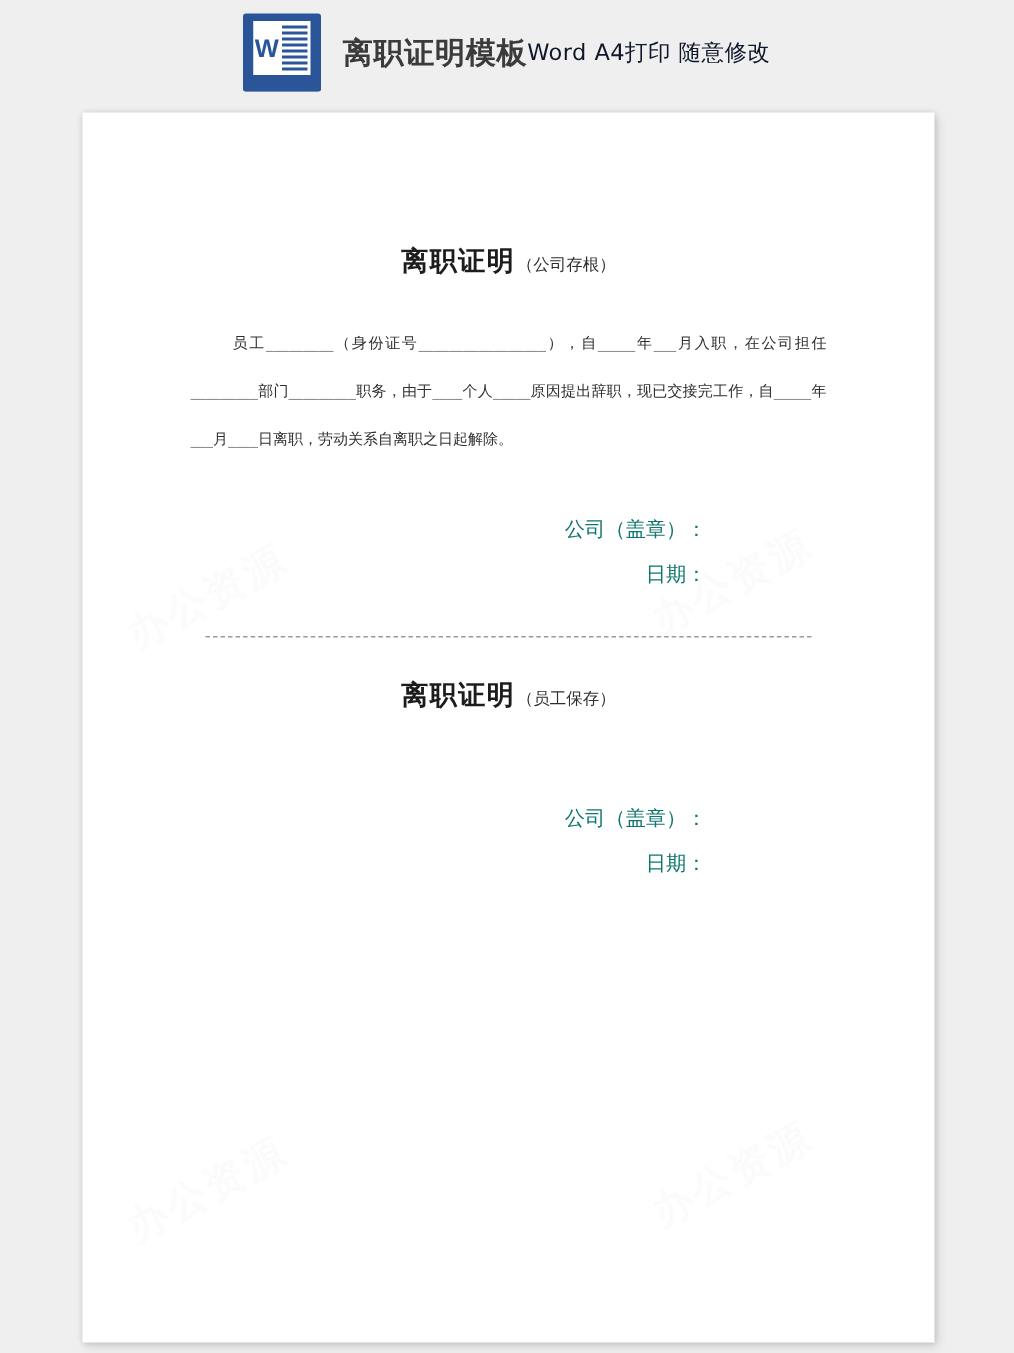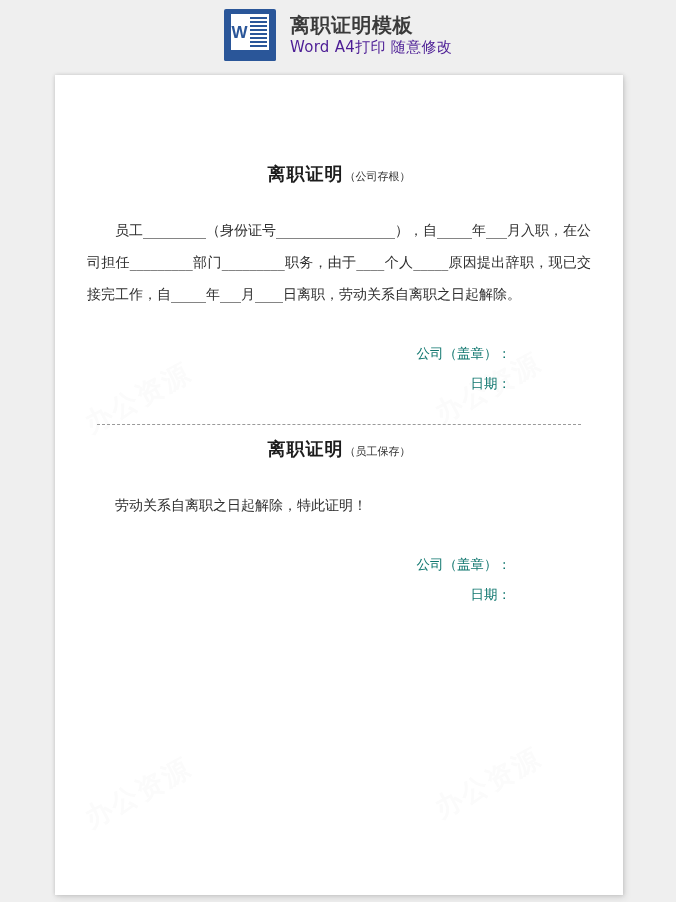--- a/index.html
+++ b/index.html
@@ -83,35 +83,35 @@
     position: absolute;
     left: 0;
     bottom: 0;
     width: 100%;
     height: 7px;
     background: #2a5699;
   }
 
   .header-text {
     display: flex;
-    flex-direction: column;
+    flex-direction: row;
     justify-content: center;
     line-height: 1.12;
   }
   .header-title {
     font-family: "DejaVu Sans", "Liberation Sans", sans-serif;
     font-size: 20px;
     font-weight: bold;
     color: #3b3b3b;
     letter-spacing: 0.5px;
   }
   .header-subtitle {
     font-family: "DejaVu Sans", "Liberation Sans", sans-serif;
     font-size: 15px;
-    color: #4c1d95;
+    color: #0f172a;
     margin-top: 3px;
     letter-spacing: 0.3px;
   }
 
   
   .paper-wrap {
     position: absolute;
     left: 55px;
     top: 75px;
     width: 568px;
@@ -139,21 +139,21 @@
     pointer-events: none;
     letter-spacing: 2px;
   }
   .wm1 { left: 25px;  top: 305px; }
   .wm2 { left: 375px; top: 295px; }
   .wm3 { left: 25px;  top: 700px; }
   .wm4 { left: 375px; top: 690px; }
 
   .content {
     position: relative;
-    padding: 0 32px;
+    padding: 0 72px;
     z-index: 2;
   }
 
   .doc-title {
     text-align: center;
     margin-top: 87px;
     white-space: nowrap;
   }
   .doc-title .main {
     font-family: "DejaVu Serif", "Liberation Serif", serif;
@@ -164,21 +164,21 @@
   }
   .doc-title .sub {
     font-family: "DejaVu Serif", "Liberation Serif", serif;
     font-size: 11px;
     color: #303030;
     margin-left: 1px;
   }
 
   .para {
     font-family: "DejaVu Serif", "Liberation Serif", serif;
-    font-size: 14px;
+    font-size: 10px;
     color: #2e2e2e;
     line-height: 32px;
     text-align: justify;
     text-justify: inter-ideograph;
     margin: 0;
   }
   .para.indent { text-indent: 28px; }
   .gap-title-body { height: 28px; }
 
   .sig-block {
@@ -246,25 +246,24 @@
           <div class="sig-line">公司（盖章）：</div>
           <div class="sig-line">日期：</div>
         </div>
       </div>
 
       <div style="height:26px"></div>
       <hr class="divider">
       <div style="height:8px"></div>
 
       <div>
-        <div class="doc-title" style="margin-top:4px">
+        <div class="doc-title" style="margin-top:18px">
           <span class="main">离职证明</span><span class="sub">（员工保存）</span>
         </div>
         <div class="gap-title-body"></div>
-        <p class="para indent">劳动关系自离职之日起解除，特此证明！</p>
 
         <div style="height:28px"></div>
         <div class="sig-block">
           <div class="sig-line">公司（盖章）：</div>
           <div class="sig-line">日期：</div>
         </div>
       </div>
 
     </div>
   </div>

